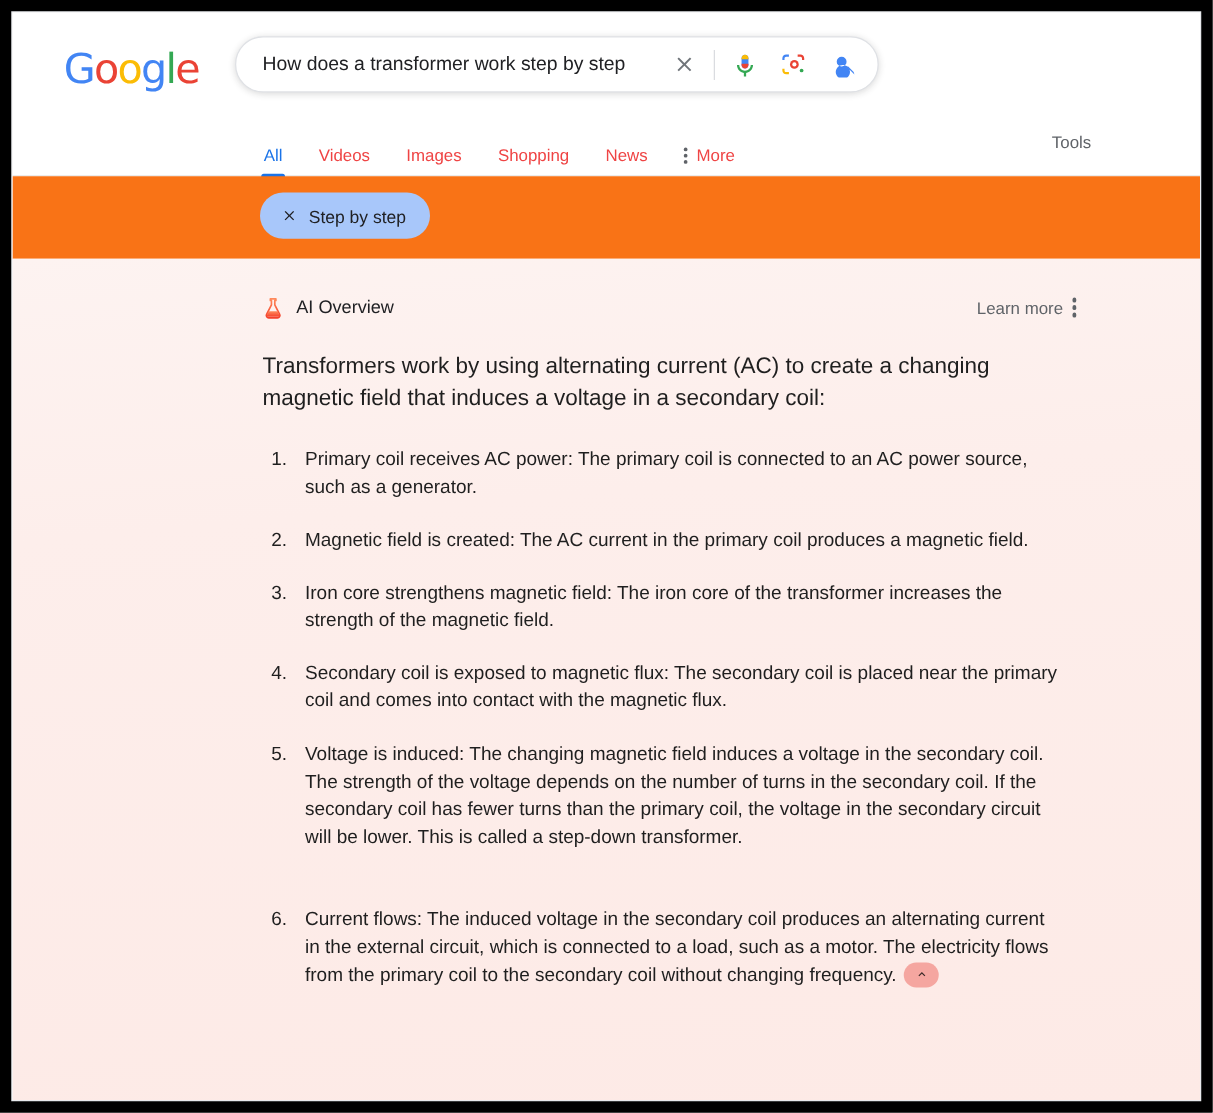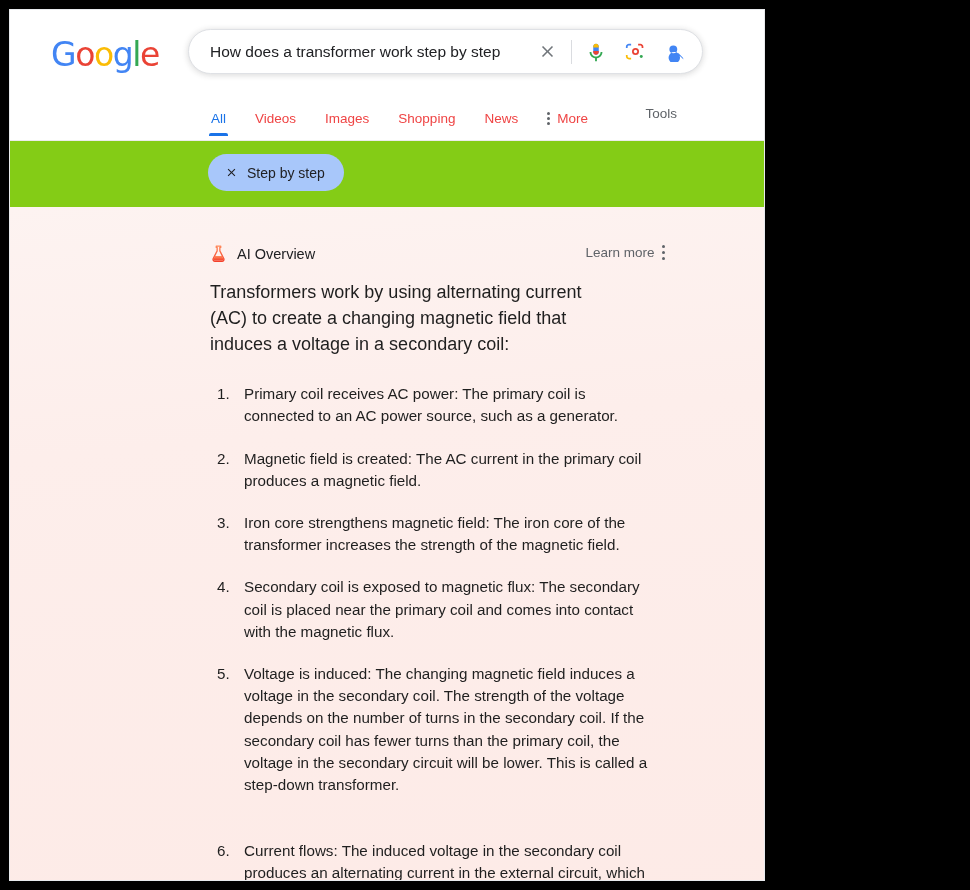--- a/index.html
+++ b/index.html
@@ -9,21 +9,21 @@
     height: 890px;
     overflow: hidden;
     background: #000000;
     font-family: "Liberation Sans", sans-serif;
   }
 
   #frame {
     position: absolute;
     left: 10px;
     top: 10px;
-    width: 754px;
+    width: 950px;
     height: 870px;
     background: #ffffff;
     overflow: hidden;
     box-shadow: 0 0 0 1px #e8eaed;
   }
 
   
   #header {
     position: relative;
     height: 95px;
@@ -89,21 +89,21 @@
     position: relative;
     height: 36px;
     border-bottom: 1px solid #ebebeb;
     background: #ffffff;
   }
   #tabs {
     position: absolute;
     left: 201px;
     top: 0;
     display: flex;
-    align-items: center;
+    align-items: flex-end;
     height: 36px;
   }
   .tab {
     font-size: 13.5px;
     color: #ef4444;
     padding: 0 0 10px 0;
     margin-right: 29px;
     cursor: pointer;
     position: relative;
     line-height: 1;
@@ -131,21 +131,21 @@
     top: 1px;
     font-size: 13.5px;
     color: #5f6368;
     cursor: pointer;
     margin-left: 12px;
   }
 
   
   #chiprow {
     height: 66px;
-    background: #84cc16;
+    background: #f97316;
     position: relative;
   }
   #chip-step {
     position: absolute;
     left: 198px;
     top: 13px;
     height: 37px;
     display: flex;
     align-items: center;
     gap: 9px;
@@ -166,21 +166,21 @@
     background: linear-gradient(175deg, #fdf3f1 0%, #fdeeeb 30%, #fdeae6 100%);
     padding-bottom: 30px;
     min-height: 673px;
   }
 
   #ai-head {
     position: relative;
     height: 56px;
     margin: 0 96px 0 199px;
     display: flex;
-    align-items: flex-end;
+    align-items: center;
     padding-top: 22px;
   }
   #ai-title-wrap { display: flex; align-items: center; gap: 9px; }
   #ai-title {
     font-size: 14.5px;
     color: #202124;
     font-family: "Liberation Sans", sans-serif;
   }
   #ai-head-right {
     margin-left: auto;

